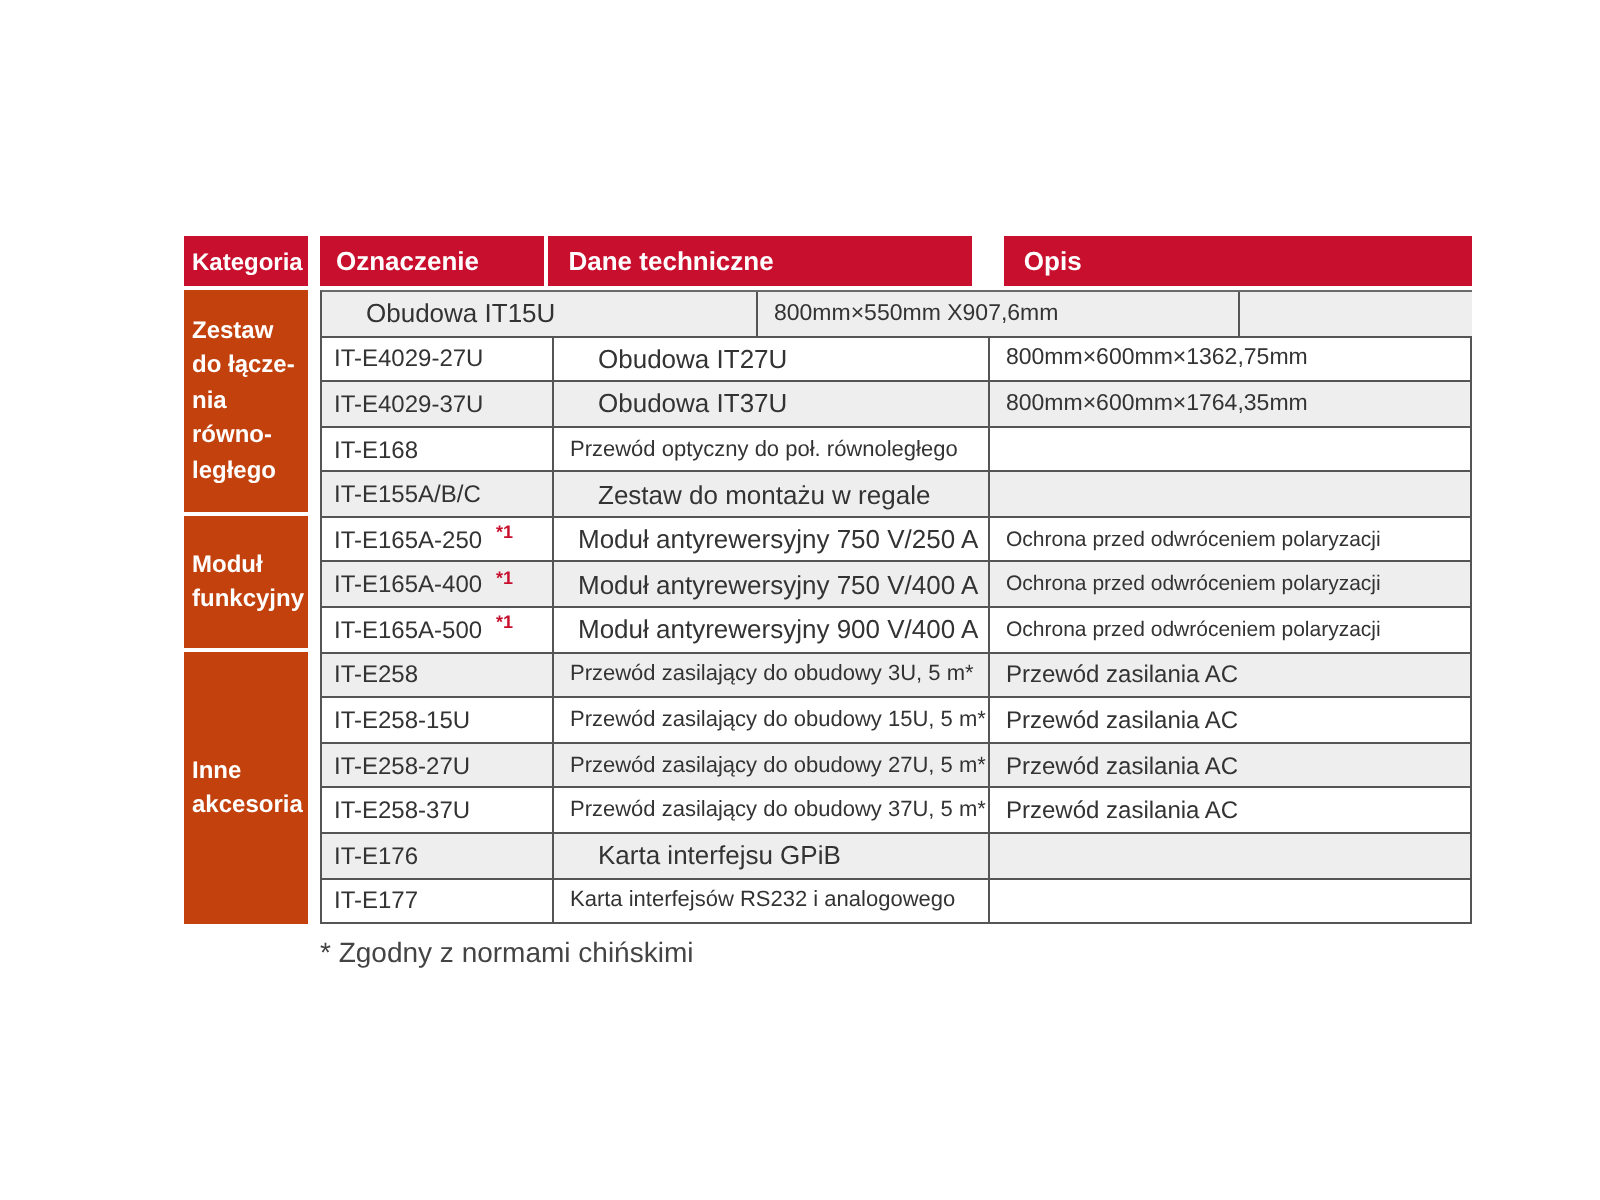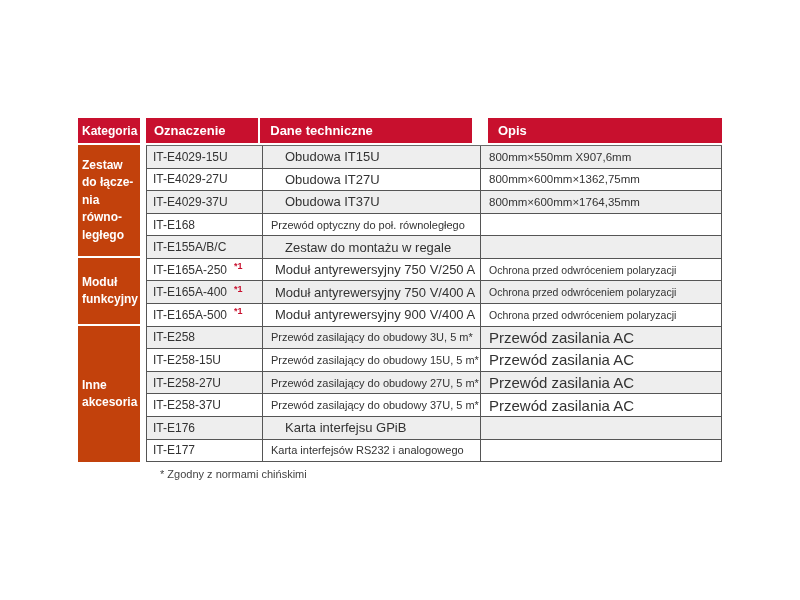--- a/index.html
+++ b/index.html
@@ -7,21 +7,21 @@
     position: relative;
     width: 800px; height: 600px;
     background: #ffffff;
     font-family: "Liberation Sans", sans-serif;
     color: #333333;
     overflow: hidden;
   }
 
   .spec-table {
     position: absolute;
-    left: 78px; top: 118px;
+    left: 92px; top: 118px;
     display: flex;
     border-radius: 25px;
   }
 
   
   .kat-col { width: 62px; margin-right: 6px; display: flex; flex-direction: column; }
   .kat-head {
     height: 25px; background: #c8102e; color: #ffffff;
     font-weight: bold; font-size: 12px;
     display: flex; align-items: center; padding-left: 4px;
@@ -55,38 +55,38 @@
     box-sizing: border-box;
   }
   .row { flex: 1; display: flex; border-bottom: 1px solid #555; box-sizing: border-box; background: #ffffff; }
   .row:nth-child(odd) { background: #eeeeee; }
   .cell {
     display: flex; align-items: center; box-sizing: border-box;
     border-right: 1px solid #555; overflow: hidden; white-space: nowrap;
   }
   .c-ozn  { width: 116px; padding-left: 6px;  font-size: 12px; }
   .c-dane { width: 218px; padding-left: 12px; font-size: 13px; }
-  .c-opis { width: 241px; padding-left: 8px;  font-size: 15px; }
+  .c-opis { width: 241px; padding-left: 8px;  font-size: 12px; }
 
   
   .row:nth-child(4)  .c-dane, .row:nth-child(9)  .c-dane, .row:nth-child(10) .c-dane,
   .row:nth-child(11) .c-dane, .row:nth-child(12) .c-dane, .row:nth-child(14) .c-dane { font-size: 11px; padding-left: 8px; }
   .row:nth-child(1) .c-dane, .row:nth-child(2) .c-dane, .row:nth-child(3) .c-dane,
   .row:nth-child(5) .c-dane, .row:nth-child(13) .c-dane { padding-left: 22px; }
   .row:nth-child(1) .c-opis, .row:nth-child(2) .c-opis, .row:nth-child(3) .c-opis { font-size: 11.5px; }
   .row:nth-child(6) .c-opis, .row:nth-child(7) .c-opis, .row:nth-child(8) .c-opis { font-size: 10.5px; }
 
   sup.note {
     color: #c8102e; font-size: 9px; font-weight: bold;
     margin-left: 7px; line-height: 1; transform: translateY(-3px);
   }
 
   .footnote {
     position: absolute; left: 160px; top: 468px;
-    font-size: 11px; color: #444444;
+    font-size: 14px; color: #444444;
   }
 </style>
 </head>
 <body>
 
 <div class="canvas">
   <div class="spec-table">
 
     <div class="kat-col">
       <div class="kat-head">Kategoria</div>
@@ -101,23 +101,20 @@
     </div>
 
     <div class="body-col">
       <div class="head-row">
         <div class="hc hc1">Oznaczenie</div>
         <div class="hc hc2">Dane techniczne</div>
         <div class="hc hc3">Opis</div>
       </div>
       <div class="rows">
           <div class="row">
-            <div class="cell c-ozn">
-              <span>IT-E4029-15U</span>
-            </div>
             <div class="cell c-dane">Obudowa IT15U</div>
             <div class="cell c-opis">800mm×550mm X907,6mm</div>
           </div>
           <div class="row">
             <div class="cell c-ozn">
               <span>IT-E4029-27U</span>
             </div>
             <div class="cell c-dane">Obudowa IT27U</div>
             <div class="cell c-opis">800mm×600mm×1362,75mm</div>
           </div>

